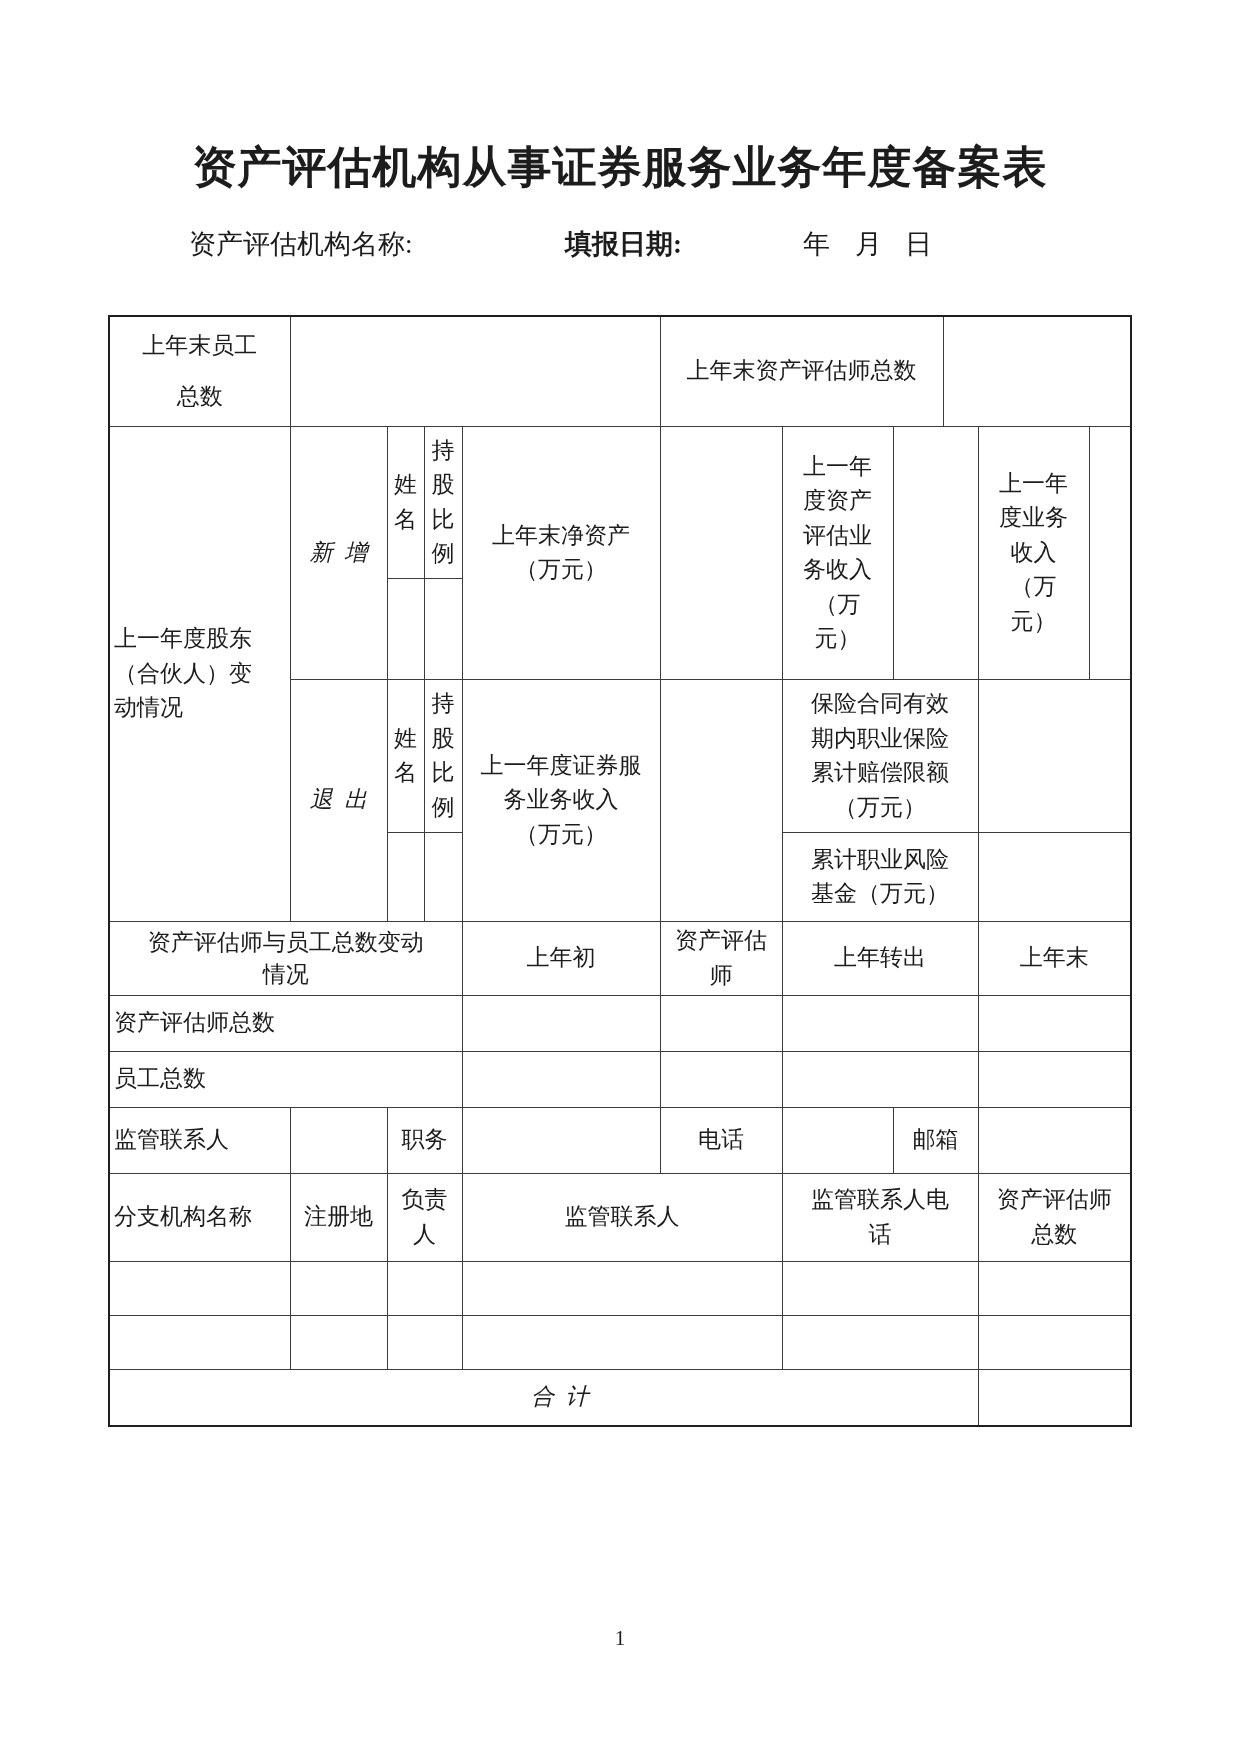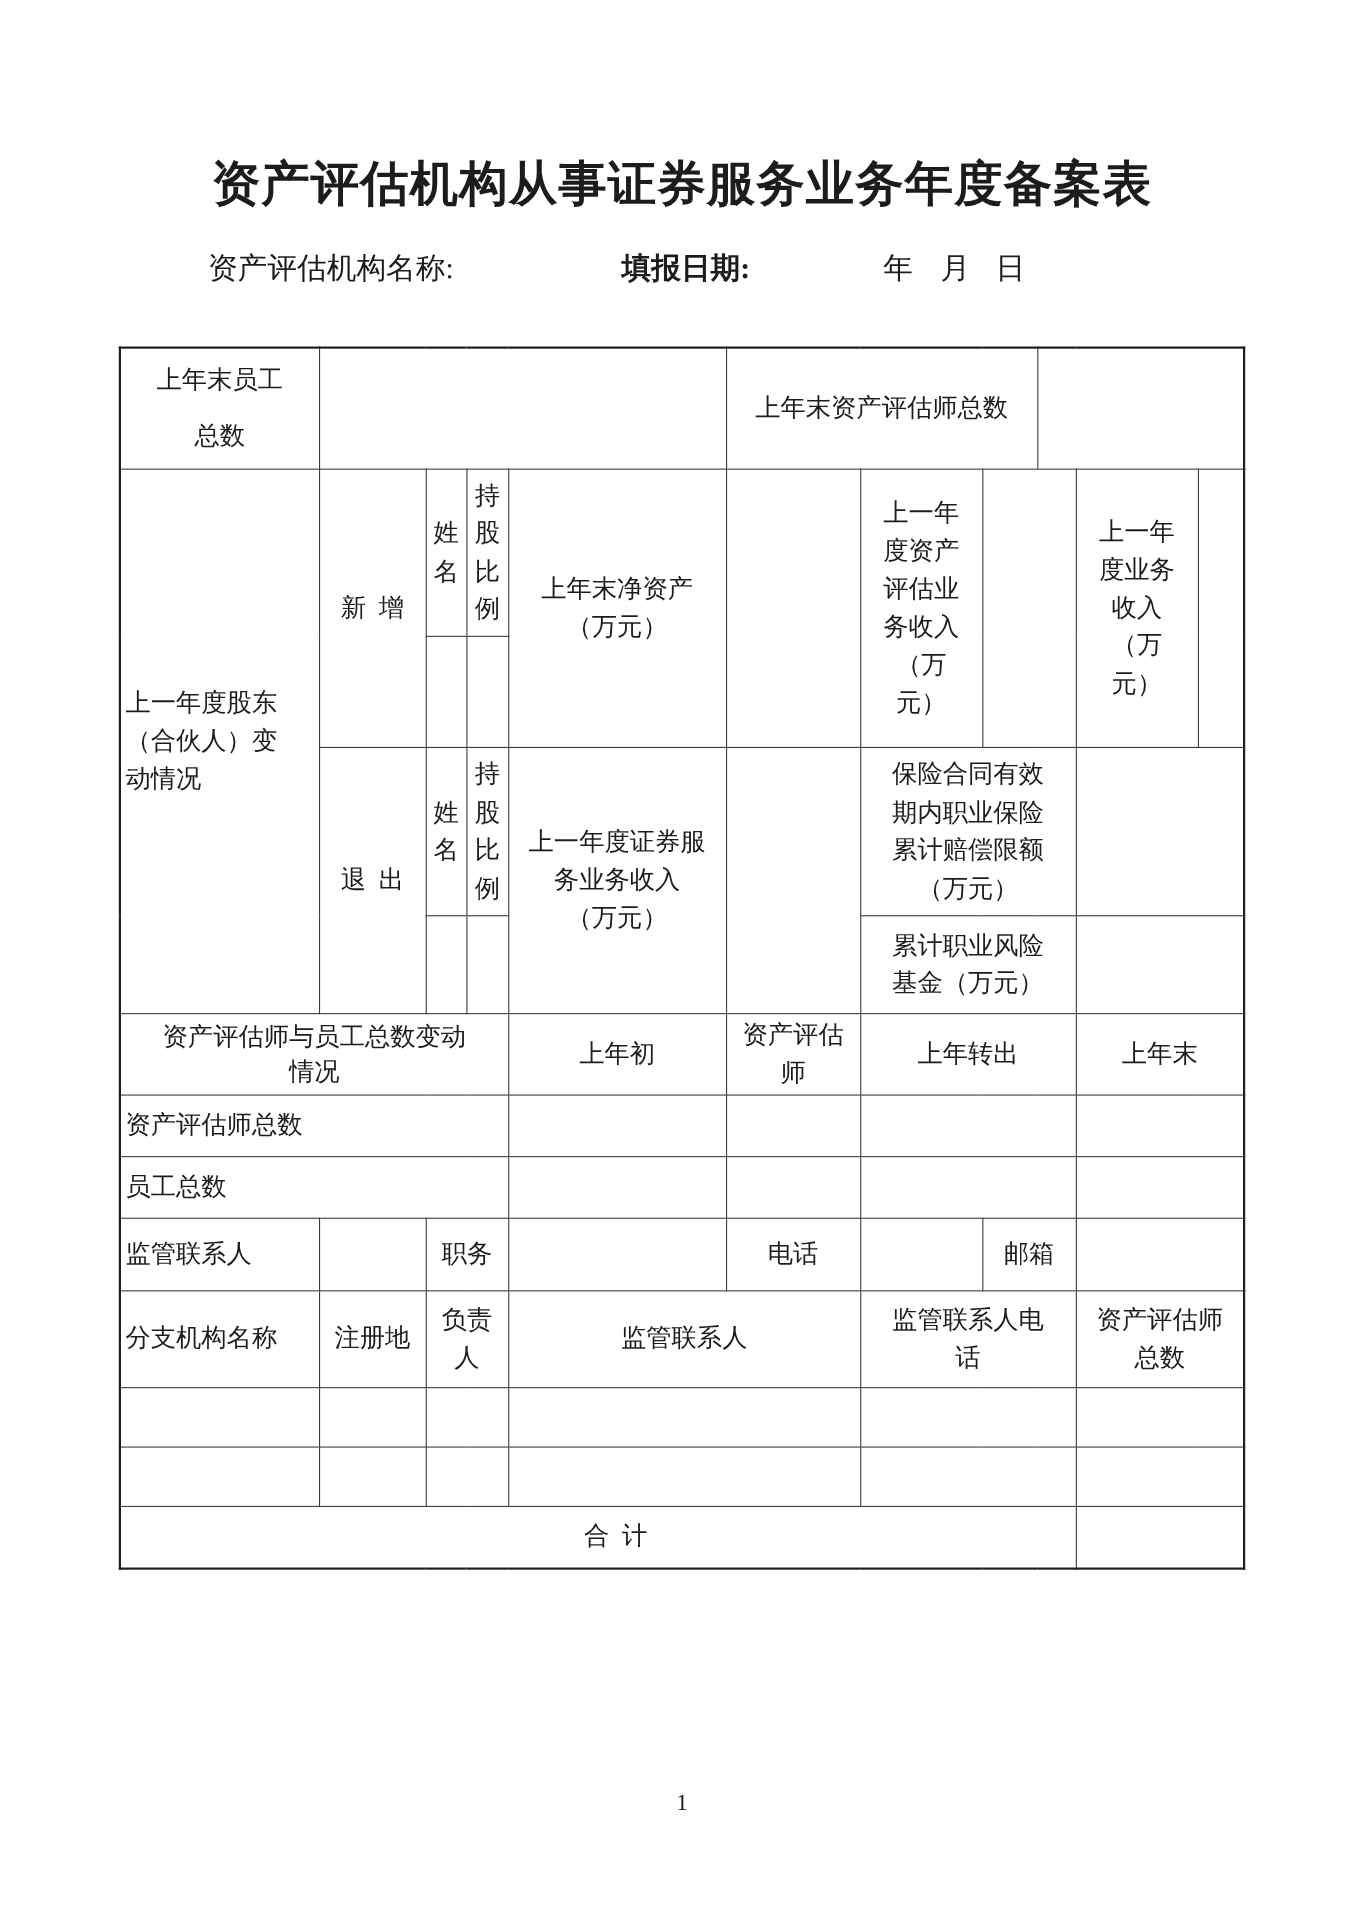--- a/index.html
+++ b/index.html
@@ -28,21 +28,21 @@
     border:1.5px solid #3c3c3c;
     text-align:center;vertical-align:middle;
     font-size:23px;line-height:1.5;
     white-space:pre-line;
     padding:2px 4px;
     overflow:hidden;
   }
   td.left{text-align:left;}
   td.lh-wide{line-height:2.2;}
   td.lh-tight{line-height:1.38;text-align:center;}
-  td.sp{letter-spacing:0.5em;text-indent:0.5em;}
+  td.sp{letter-spacing:0.5em;text-indent:0.5em;font-style:italic;}
   tr.hr1 td{height:105px;}
   tr.hr2a td{height:147px;}
   tr.hr2b td{height:96px;}
   tr.hr3a td{height:148px;}
   tr.hr3b td{height:84px;}
   tr.hr4 td{height:63px;}
   tr.hr5 td{height:51px;}
   tr.hr6 td{height:51px;}
   tr.hr7 td{height:61px;}
   tr.hr8 td{height:83px;}

